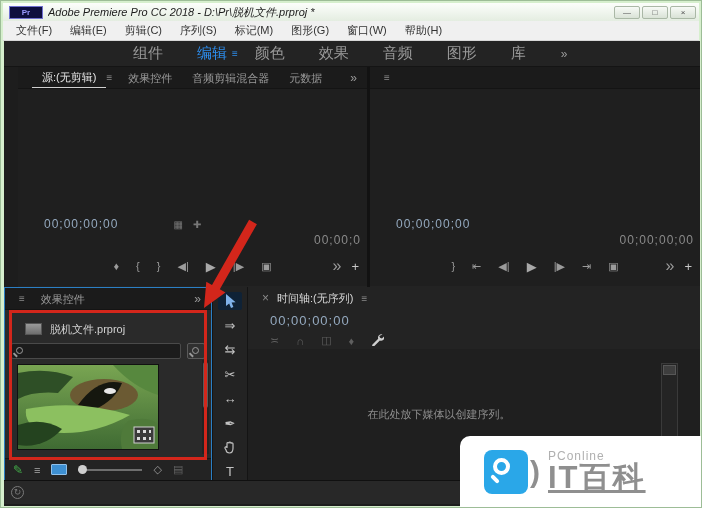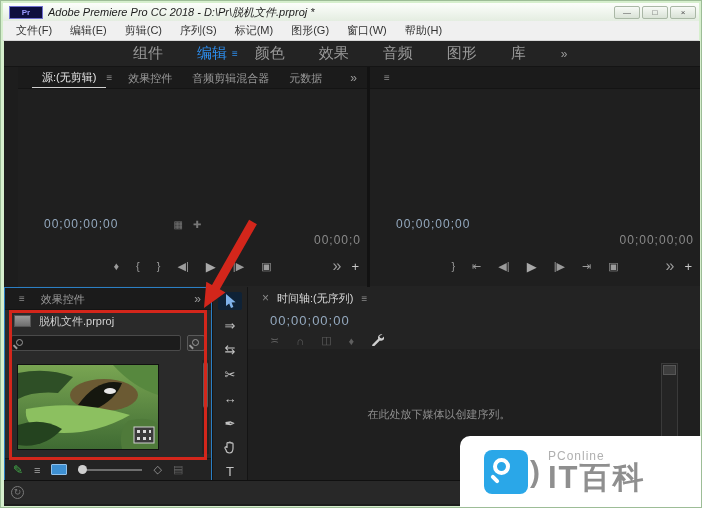--- a/index.html
+++ b/index.html
@@ -54,21 +54,21 @@
     justify-content:center; gap:17px; color:#9b9b9b; font-size:11px; }
   .transport .play { font-size:13px; color:#a8a8a8; }
   .t-right { position:absolute; right:8px; top:165px; height:24px; display:flex; align-items:center; gap:10px; color:#9b9b9b; }
   .t-right .plus { font-size:13px; color:#c8c8c8; }
 
   
   .bottomrow { position:absolute; left:0; top:246px; right:0; height:194px; display:flex; }
 
   .project { width:208px; position:relative; background:#232323; border:1px solid #2b7fc4; }
   .proj-content { position:absolute; left:0; top:22px; right:0; bottom:0; background:#2a2a2a; }
-  .prproj-row { display:flex; align-items:center; height:22px; padding-left:9px; gap:8px; }
+  .prproj-row { display:flex; align-items:center; height:22px; padding-left:20px; gap:8px;margin-top:8px; }
   .clip-icon { width:17px; height:12px; background:linear-gradient(#9a9a9a,#6e6e6e); border:1px solid #555; }
   .prproj-label { font-size:11px; color:#d2d2d2; }
   .search-row { display:flex; align-items:center; height:22px; padding:0 6px; gap:6px; }
   .search-box { position:relative; flex:1; height:16px; background:#1c1c1c; border:1px solid #4a4a4a; border-radius:2px; }
   .search-box input { position:absolute; left:18px; right:2px; top:0; bottom:0; background:transparent; border:none;
     color:#ccc; font-size:10px; outline:none; }
   .mag { position:absolute; left:4px; top:3px; width:7px; height:7px; border:1.5px solid #9a9a9a; border-radius:50%; }
   .mag::after { content:""; position:absolute; left:-4px; top:6px; width:5px; height:1.5px; background:#9a9a9a; transform:rotate(45deg); }
   .bin-btn { position:relative; width:18px; height:16px; background:#303030; border:1px solid #5a5a5a; border-radius:2px; }
   .bin-btn .mag { left:4px; top:3px; }
@@ -118,21 +118,21 @@
 
   
   .watermark { position:absolute; right:0; bottom:0; width:241px; height:71px; background:#fff;
     border-top-left-radius:10px; display:flex; align-items:center; z-index:50; }
   .wm-logo { position:relative; width:44px; height:44px; margin-left:24px; background:#2aa7e8; border-radius:8px; flex:none; }
   .wm-mag { position:absolute; left:9px; top:8px; width:17px; height:17px; border:4px solid #fff; border-radius:50%; }
   .wm-mag::after { content:""; position:absolute; left:-7px; top:15px; width:10px; height:4px; background:#fff; transform:rotate(45deg); border-radius:2px; }
   .wm-bracket { color:#8f8f8f; font-size:30px; margin-left:2px; font-weight:bold; }
   .wm-text { margin-left:8px; line-height:1; }
   .wm-brand { font-size:12px; color:#b0b0b0; letter-spacing:1px; }
-  .wm-title { font-size:31px; color:#8f8f8f; font-weight:bold; letter-spacing:2px; margin-top:0; }
+  .wm-title { font-size:31px; color:#8f8f8f; font-weight:bold; letter-spacing:2px; margin-top:0;text-decoration:underline; }
 </style>
 </head>
 <body>
 
 <div class="window">
 
   <div class="titlebar">
     <div class="app-icon">Pr</div>
     <div class="title-text">Adobe Premiere Pro CC 2018 - D:\Pr\脱机文件.prproj *</div>
     <div class="win-btns">

